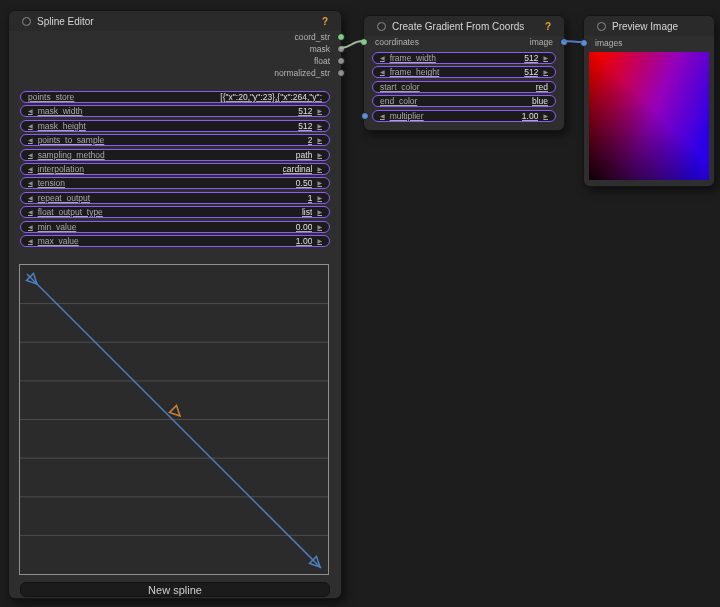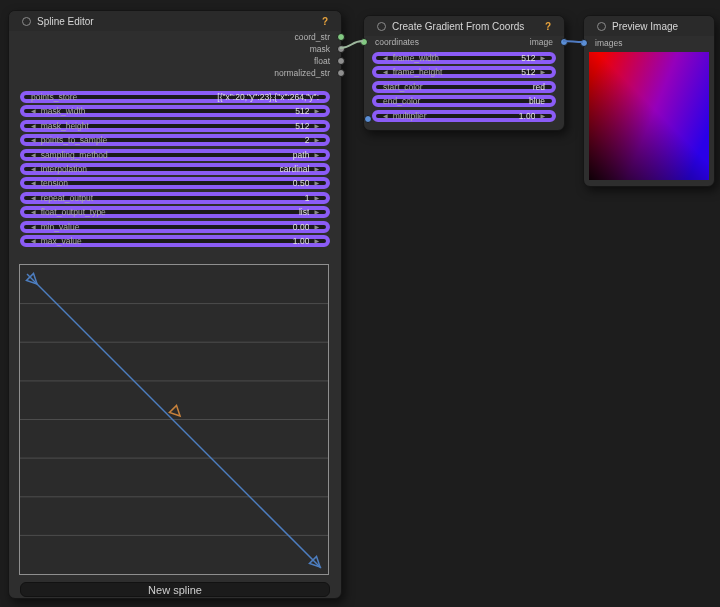--- a/index.html
+++ b/index.html
@@ -30,22 +30,22 @@
   .iorow{position:absolute;left:0;right:0;height:12px;display:flex;align-items:center;
          font-size:8.5px;color:#b4b4b4;}
   .iorow .inlabel{padding-left:11px;}
   .iorow .outlabel{margin-left:auto;padding-right:11px;}
   .iorow .sock.insock{left:-4px;top:2px;}
   .iorow .sock.outsock{right:-4px;top:2px;}
 
   
   .widgets{position:absolute;display:flex;flex-direction:column;gap:2.4px;}
   .widget{position:relative;height:12px;box-sizing:border-box;display:flex;align-items:center;
-          gap:5px;padding:0 7px;background:#1b1b1b;border:4px solid #8b5cf6;border-radius:6px;
-          font-size:8.5px;color:#a9a9a9;}
+          gap:5px;padding:0 7px;background:#1b1b1b;border:1px solid #8b5cf6;border-radius:6px;
+          font-size:8.5px;color:#a9a9a9;text-decoration:underline;}
   .widget .arr{font-size:6px;color:#8d8d8d;line-height:1;flex:0 0 auto;}
   .widget .wname{white-space:nowrap;}
   .widget .wval{margin-left:auto;color:#e0e0e0;white-space:nowrap;overflow:hidden;text-align:right;}
   .widget .in-sock{left:-12px;top:1px;}
 
   
   #node-spline{left:8px;top:10px;width:332px;height:587px;}
   #node-spline .widgets{top:80px;left:11px;right:11px;}
   .spline-canvas{position:absolute;top:253px;left:10px;width:310px;height:311px;
                  background:#2b2b2b;border:1px solid #8f8f8f;box-sizing:border-box;}

